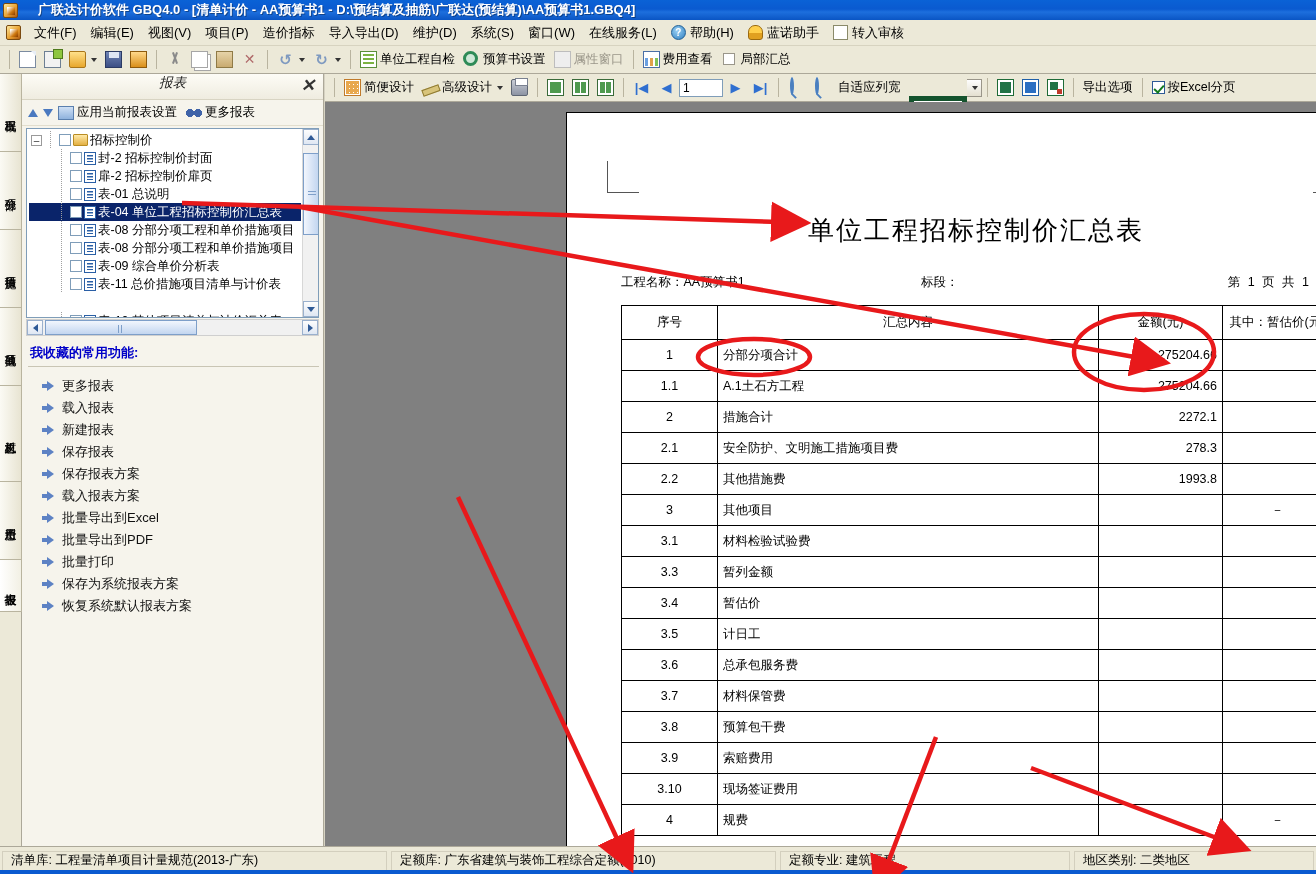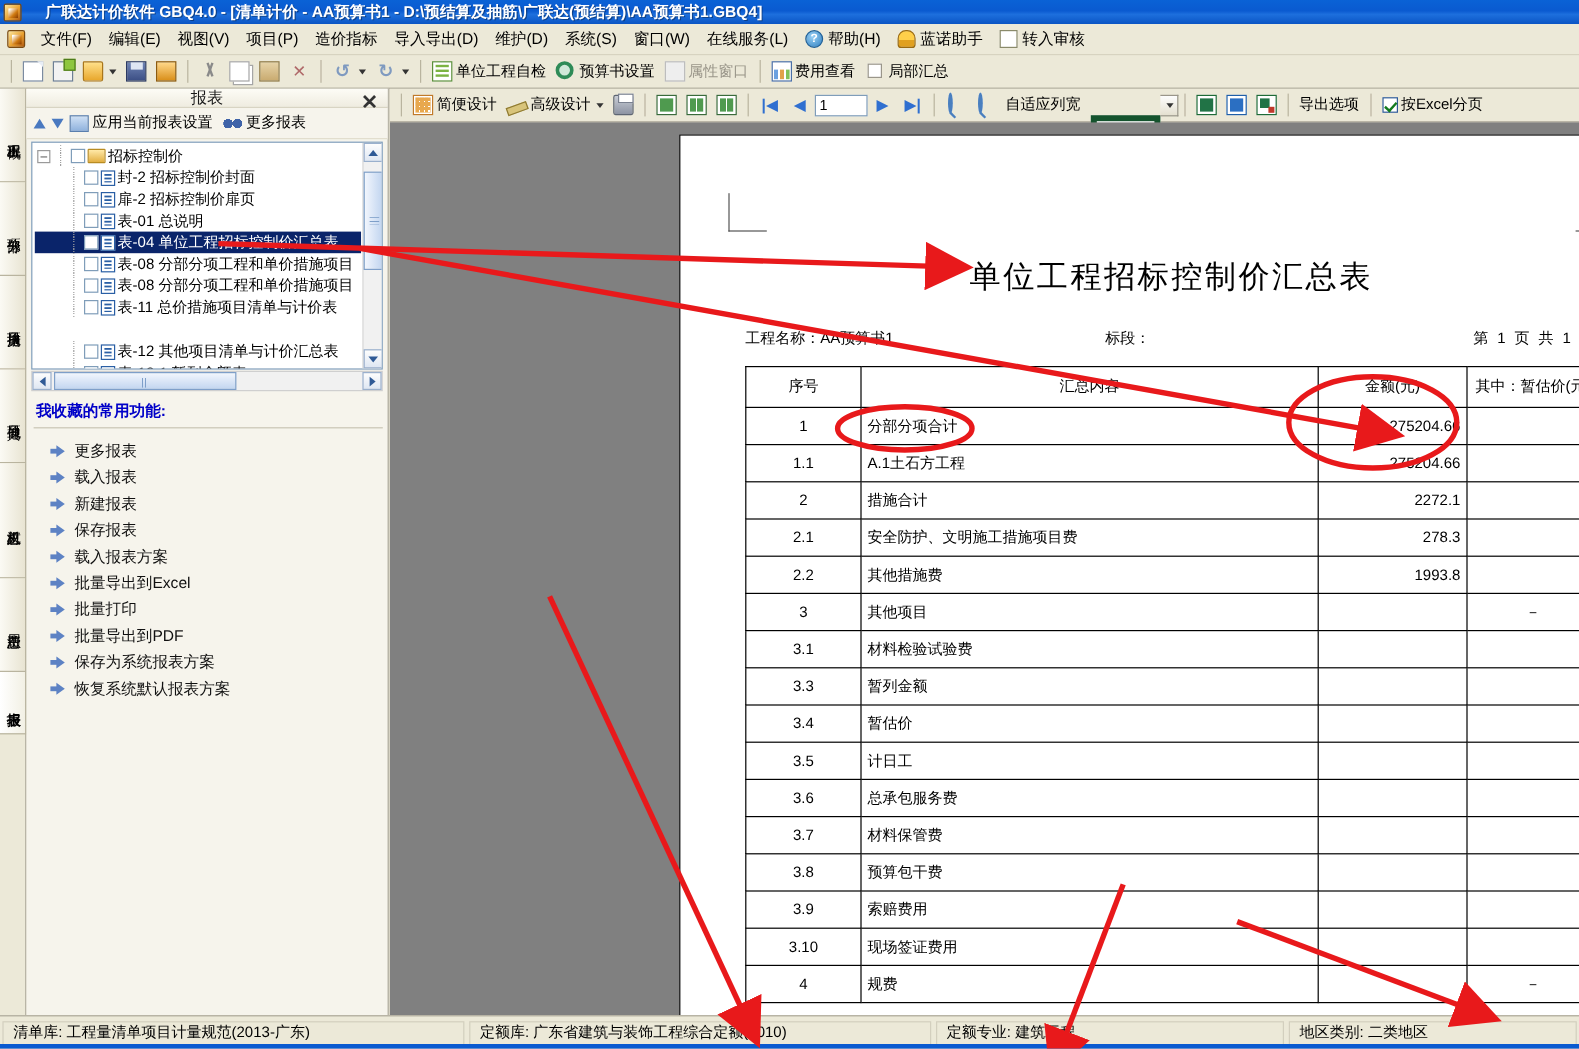--- a/index.html
+++ b/index.html
@@ -102,23 +102,24 @@
   }
   .vtab.active { background:linear-gradient(90deg,#ffffff,#f2f0e4); font-weight:bold; }
 
   
   #reportpanel {
     position:absolute; left:22px; top:74px; width:302px; height:772px;
     background:#f6f4ec; border-right:1px solid #aca899;
     display:flex; flex-direction:column;
   }
   #rp-head {
-    height:16px; position:relative; display:flex; align-items:center; justify-content:center;
+    height:26px; position:relative; display:flex; justify-content:center;
     background:linear-gradient(180deg,#fdfcf6,#efece0);
     border-bottom:1px solid #d8d4c3;
+    font-style:italic;
   }
   #rp-head .t { font-size:13.5px; color:#1a1a1a; }
   #rp-close {
     position:absolute; right:8px; top:2px; font-size:17px; font-weight:bold; color:#333;
     line-height:20px; cursor:default; font-family:"Liberation Sans",sans-serif;
   }
   #rp-tools {
     height:26px; display:flex; align-items:center; gap:5px; padding:0 6px;
     background:#f6f4ec; border-bottom:1px solid #e2dece;
   }
@@ -470,20 +471,26 @@
           <span class="lbl">表-08  分部分项工程和单价措施项目</span>
         </div>
 
         <div class="trow" style="padding-left:26px;">
           <span class="tdot"></span>
           <span class="cbx"></span>
           <span class="ic-rep"></span>
           <span class="lbl">表-08  分部分项工程和单价措施项目</span>
         </div>
 
+        <div class="trow" style="padding-left:26px;">
+          <span class="tdot"></span>
+          <span class="cbx"></span>
+          <span class="ic-rep"></span>
+          <span class="lbl">表-09  综合单价分析表</span>
+        </div>
 
         <div class="trow" style="padding-left:26px;">
           <span class="tdot"></span>
           <span class="cbx"></span>
           <span class="ic-rep"></span>
           <span class="lbl">表-11  总价措施项目清单与计价表</span>
         </div>
 
         <div class="trow" style="padding-left:26px;margin-top:19px;">
           <span class="tdot"></span>
@@ -536,33 +543,37 @@
         <div class="favrow">
             <span class="fav-arrow"></span>
             <span>新建报表</span>
           </div>
         <div class="favrow">
             <span class="fav-arrow"></span>
             <span>保存报表</span>
           </div>
         <div class="favrow">
             <span class="fav-arrow"></span>
+            <span>保存报表方案</span>
+          </div>
+        <div class="favrow">
+            <span class="fav-arrow"></span>
             <span>载入报表方案</span>
           </div>
         <div class="favrow">
             <span class="fav-arrow"></span>
             <span>批量导出到Excel</span>
           </div>
         <div class="favrow">
             <span class="fav-arrow"></span>
+            <span>批量导出到PDF</span>
+          </div>
+        <div class="favrow">
+            <span class="fav-arrow"></span>
             <span>批量打印</span>
-          </div>
-        <div class="favrow">
-            <span class="fav-arrow"></span>
-            <span>批量导出到PDF</span>
           </div>
         <div class="favrow">
             <span class="fav-arrow"></span>
             <span>保存为系统报表方案</span>
           </div>
         <div class="favrow">
             <span class="fav-arrow"></span>
             <span>恢复系统默认报表方案</span>
           </div>
       </div>

